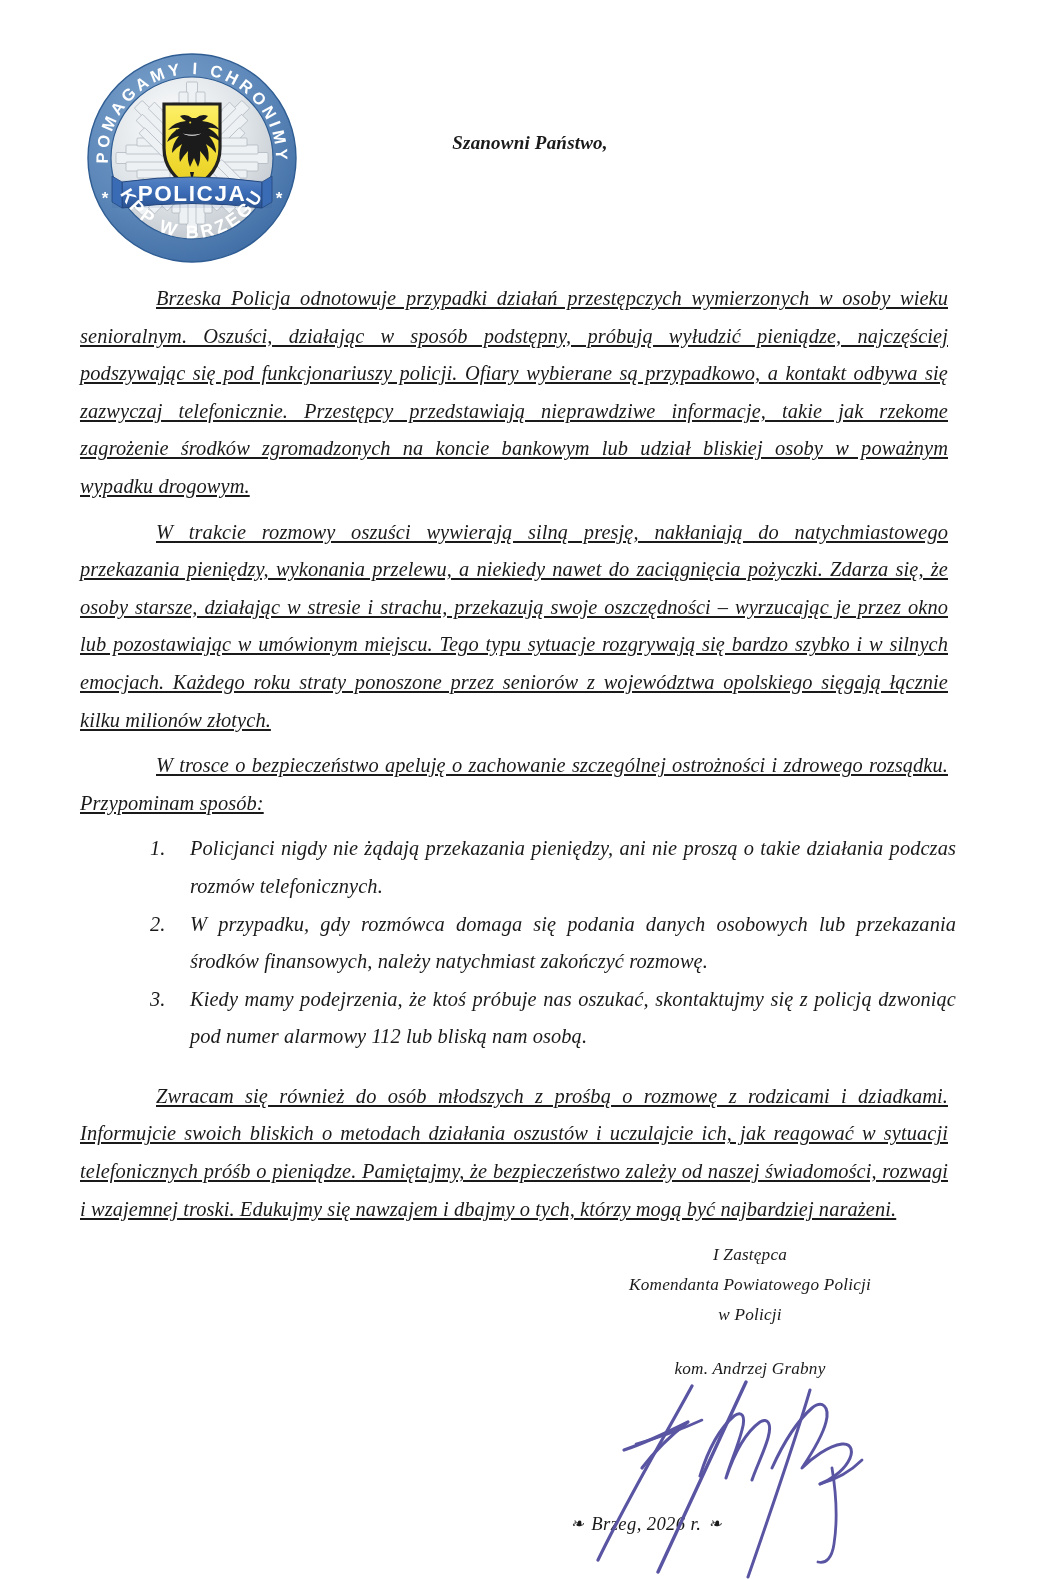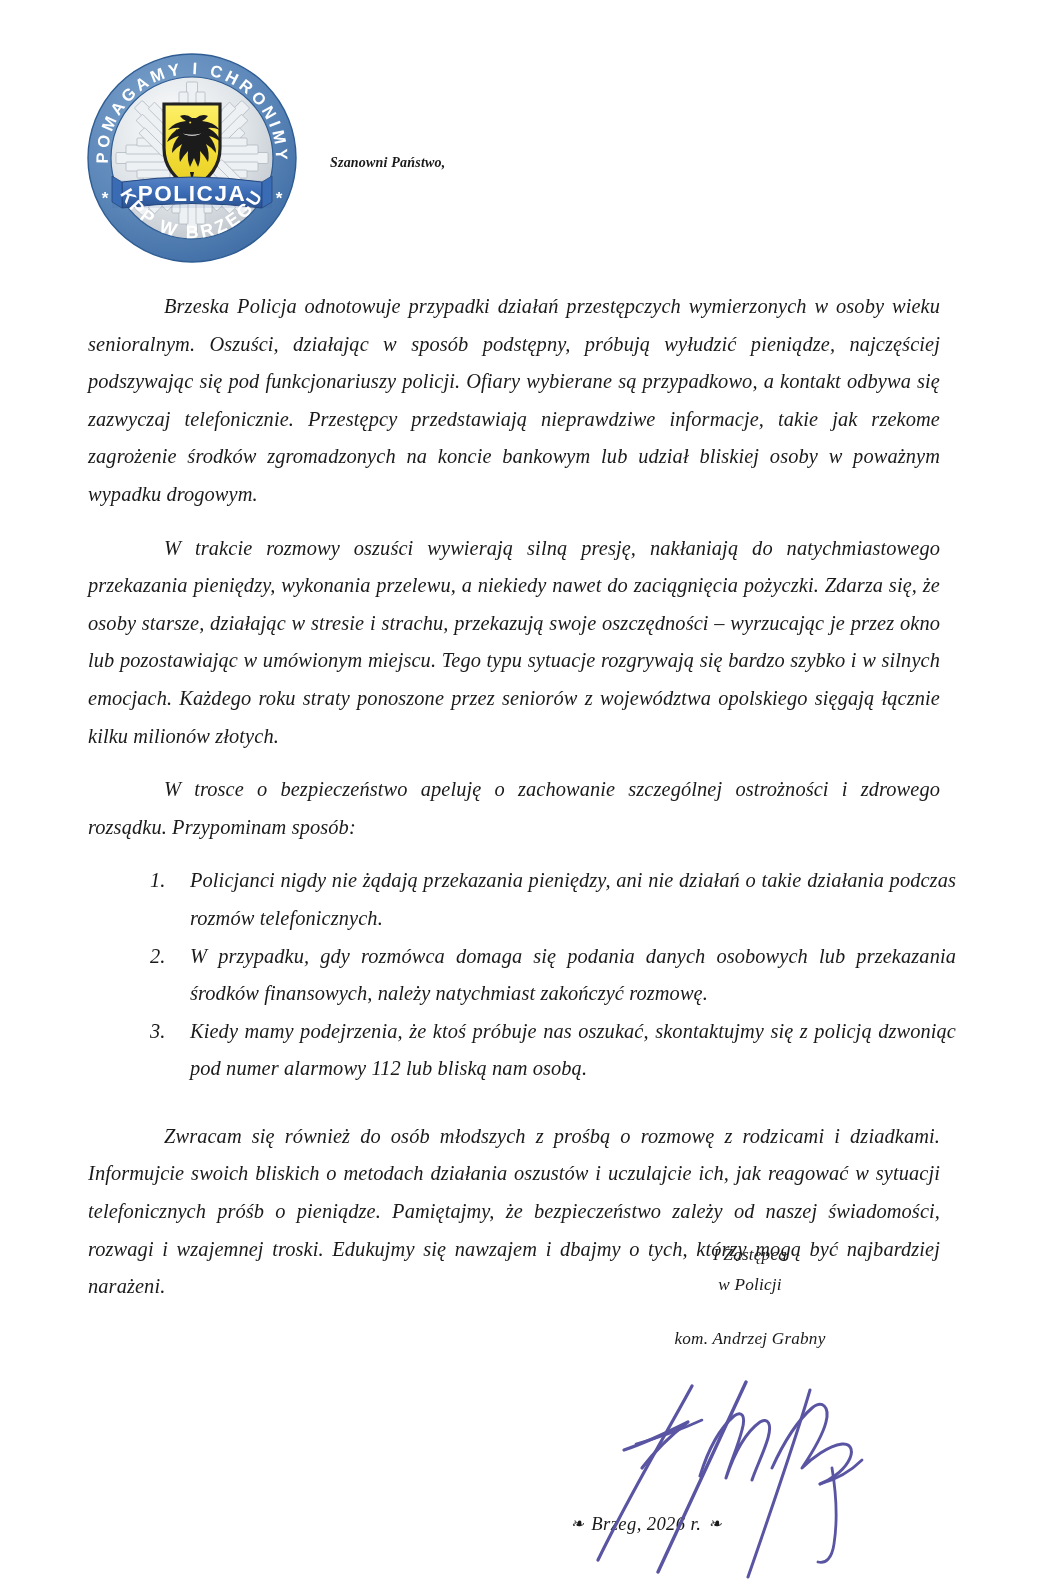--- a/index.html
+++ b/index.html
@@ -32,49 +32,50 @@
     left: 86px;
     top: 52px;
     width: 212px;
     height: 212px;
   }
   .badge svg { display: block; width: 212px; height: 212px; }
 
   .salutation {
     position: absolute;
     left: 330px;
-    top: 152px;
+    top: 128px;
     width: 400px;
-    text-align: left;
+    text-align: center;
     font-style: italic;
     font-weight: bold;
-    font-size: 14px;
+    font-size: 19px;
     line-height: 1.55;
     letter-spacing: 0.2px;
   }
   .salutation div { white-space: nowrap; }
 
   
   .body-block {
     position: absolute;
     left: 72px;
     top: 272px;
     width: 884px;
   }
 
   p.para {
-    margin: 16px;
+    margin: 8px;
     font-style: italic;
     font-size: 20.4px;
     line-height: 37.6px;
     text-align: justify;
     text-indent: 76px;
     letter-spacing: 0.1px;
     -webkit-hyphens: none;
     hyphens: none;
+    text-decoration: underline;
   }
 
   ol.rules {
     margin: 0;
     padding: 0;
     list-style: none;
     counter-reset: rulecnt;
   }
   ol.rules li {
     position: relative;
@@ -289,39 +290,40 @@
 
   <div class="body-block">
 
     <p class="para">Brzeska Policja odnotowuje przypadki działań przestępczych wymierzonych w osoby wieku senioralnym. Oszuści, działając w sposób podstępny, próbują wyłudzić pieniądze, najczęściej podszywając się pod funkcjonariuszy policji. Ofiary wybierane są przypadkowo, a kontakt odbywa się zazwyczaj telefonicznie. Przestępcy przedstawiają nieprawdziwe informacje, takie jak rzekome zagrożenie środków zgromadzonych na koncie bankowym lub udział bliskiej osoby w poważnym wypadku drogowym.</p>
     <p class="para">W trakcie rozmowy oszuści wywierają silną presję, nakłaniają do natychmiastowego przekazania pieniędzy, wykonania przelewu, a niekiedy nawet do zaciągnięcia pożyczki. Zdarza się, że osoby starsze, działając w stresie i strachu, przekazują swoje oszczędności – wyrzucając je przez okno lub pozostawiając w umówionym miejscu. Tego typu sytuacje rozgrywają się bardzo szybko i w silnych emocjach. Każdego roku straty ponoszone przez seniorów z województwa opolskiego sięgają łącznie kilku milionów złotych.</p>
     <p class="para">W trosce o bezpieczeństwo apeluję o zachowanie szczególnej ostrożności i zdrowego rozsądku. Przypominam sposób:</p>
 
     <ol class="rules">
       <li>
         <span class="marker">1.</span>
-        <span>Policjanci nigdy nie żądają przekazania pieniędzy, ani nie działań o takie działania podczas rozmów telefonicznych.</span>
+        <span>Policjanci nigdy nie żądają przekazania pieniędzy, ani nie proszą o takie działania podczas rozmów telefonicznych.</span>
       </li>
       <li>
         <span class="marker">2.</span>
         <span>W przypadku, gdy rozmówca domaga się podania danych osobowych lub przekazania środków finansowych, należy natychmiast zakończyć rozmowę.</span>
       </li>
       <li>
         <span class="marker">3.</span>
         <span>Kiedy mamy podejrzenia, że ktoś próbuje nas oszukać, skontaktujmy się z policją dzwoniąc pod numer alarmowy 112 lub bliską nam osobą.</span>
       </li>
     </ol>
 
     <div class="spacer-sm"></div>
 
     <p class="para">Zwracam się również do osób młodszych z prośbą o rozmowę z rodzicami i dziadkami. Informujcie swoich bliskich o metodach działania oszustów i uczulajcie ich, jak reagować w sytuacji telefonicznych próśb o pieniądze. Pamiętajmy, że bezpieczeństwo zależy od naszej świadomości, rozwagi i wzajemnej troski. Edukujmy się nawzajem i dbajmy o tych, którzy mogą być najbardziej narażeni.</p>
   </div>
 
   <div class="signature-block">
     <div>I Zastępca</div>
+    <div>Komendanta Powiatowego Policji</div>
     <div>w Policji</div>
     <div class="sig-name">kom. Andrzej Grabny</div>
   </div>
 
   <div class="sig-ink">
     <svg viewBox="0 0 300 207" xmlns="http://www.w3.org/2000/svg">
       <g fill="none" stroke="#5a55a3" stroke-linecap="round" stroke-linejoin="round">
 
         <path d="M 96,14 C 70,62 34,122 2,188" stroke-width="3.2"></path>
         <path d="M 150,10 C 128,58 96,126 62,200" stroke-width="3.4"></path>

